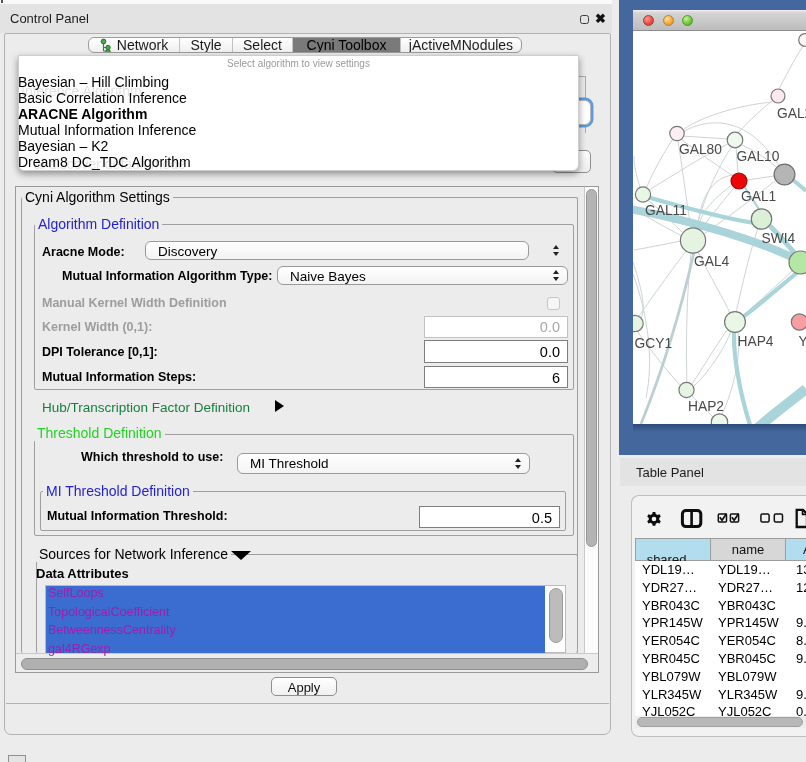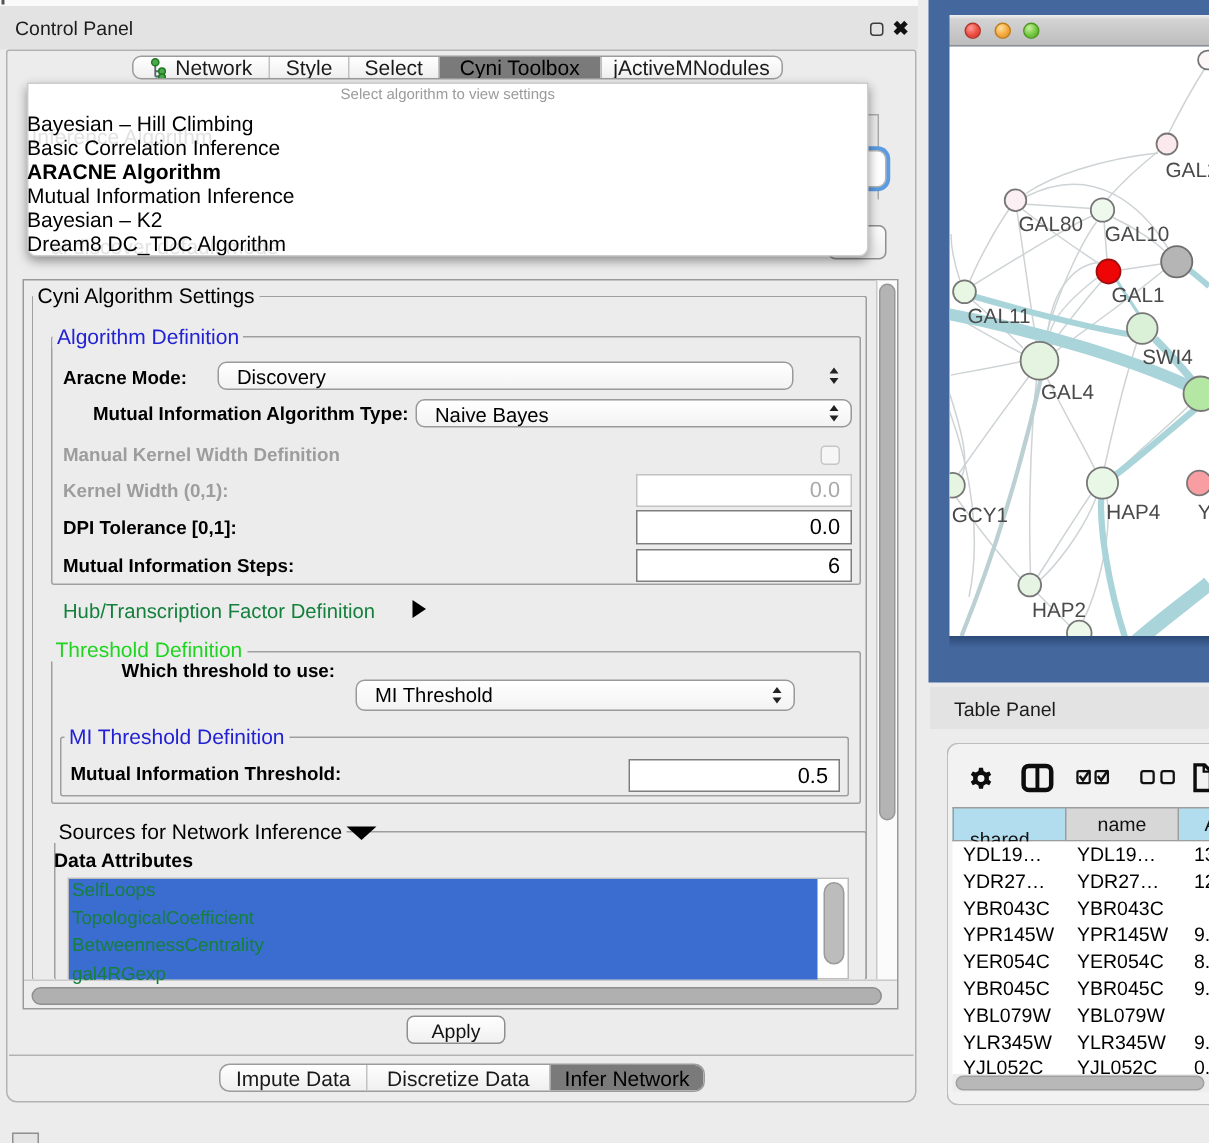--- a/index.html
+++ b/index.html
@@ -96,48 +96,43 @@
 
   <div class="abs lbl" style="left:42px;top:370px;">Mutual Information Steps:</div>
   <div class="tfield" style="left:424px;top:366px;width:144px;height:22px;padding-top:3px;">6</div>
 
   <div class="abs" style="left:42px;top:400px;font-size:13.5px;color:#15803d;">Hub/Transcription Factor Definition</div>
   <div class="abs" style="left:275px;top:400px;width:0;height:0;border-top:6.5px solid transparent;border-bottom:6.5px solid transparent;border-left:9px solid #000;"></div>
 
   <div class="gbox" style="left:34px;top:434px;width:540px;height:102px;"></div>
   <div class="abs gtitle" style="left:34px;top:425px;color:#21d421;">Threshold Definition</div>
 
-  <div class="abs lbl" style="left:81px;top:440px;">Which threshold to use:</div>
+  <div class="abs lbl" style="left:81px;top:450px;">Which threshold to use:</div>
   <div class="combo" style="left:237px;top:453px;width:293px;height:21px;">MI Threshold</div>
   <div class="carr" style="left:515px;top:458px;"></div>
 
   <div class="gbox" style="left:40px;top:491px;width:526px;height:40px;"></div>
   <div class="abs gtitle" style="left:43px;top:483px;color:#2222d4;">MI Threshold Definition</div>
   <div class="abs lbl" style="left:47px;top:509px;">Mutual Information Threshold:</div>
   <div class="tfield" style="left:419px;top:506px;width:141px;height:22px;padding-top:3px;">0.5</div>
 
   <div class="gbox" style="left:36px;top:554px;width:542px;height:99px;border-bottom:none;"></div>
   <div class="abs gtitle" style="left:36px;top:546px;">Sources for Network Inference</div>
   <div class="abs" style="left:231px;top:551px;width:0;height:0;border-left:10.5px solid transparent;border-right:10.5px solid transparent;border-top:9px solid #000;"></div>
   <div class="abs lbl" style="left:36px;top:566px;font-size:13px;">Data Attributes</div>
 
   <div class="abs" style="left:45px;top:585px;width:521px;height:68px;background:#fff;border:1px solid #bbb;"></div>
   <div class="abs" style="left:46px;top:586px;width:499px;height:67px;background:#3b6cd0;"></div>
-  <div class="abs" style="left:48px;top:584px;font-size:12.5px;color:#15803d;line-height:18.7px;">SelfLoops<br>TopologicalCoefficient<br>BetweennessCentrality<br>gal4RGexp</div>
+  <div class="abs" style="left:48px;top:584px;font-size:12.5px;color:#a21caf;line-height:18.7px;">SelfLoops<br>TopologicalCoefficient<br>BetweennessCentrality<br>gal4RGexp</div>
   <div class="abs" style="left:549px;top:588px;width:14px;height:55px;background:#bcbcbc;border:1px solid #9b9b9b;border-radius:7px;"></div>
 
   <div class="abs" style="left:271px;top:677px;width:66px;height:19px;background:linear-gradient(#ffffff,#f0f0f0);border:1px solid #8f8f8f;border-radius:5px;text-align:center;font-size:13px;color:#111;padding-top:2px;">Apply</div>
 
   <div class="abs" style="left:6px;top:703px;width:603px;height:1px;background:#b2b2b2;"></div>
 
-  <div class="seg" style="left:146px;top:709px;height:19px;border-radius:7px;">
-    <div class="tb" style="width:98px;">Impute Data</div>
-    <div class="tb" style="width:122px;">Discretize Data</div>
-    <div class="tb sel" style="width:102px;">Infer Network</div>
-  </div>
 
   <div class="abs" style="left:8px;top:755px;width:18px;height:10px;background:#e4e4e4;border:1px solid #909090;"></div>
 
   <div class="abs" style="left:18px;top:55px;width:561px;height:116px;background:#fff;border:1px solid #cdcdcd;border-radius:0 0 6px 6px;box-shadow:0 3px 7px rgba(0,0,0,0.4);z-index:30;"></div>
   <div class="abs" style="left:18px;top:58px;width:561px;text-align:center;font-size:10px;color:#9b9b9b;z-index:31;">Select algorithm to view settings</div>
   <div class="abs" style="left:21px;top:83px;font-size:14px;color:#e2e2e2;z-index:31;">Inference Algorithm</div>
   <div class="abs" style="left:34px;top:156px;font-size:14px;color:#e3e3e3;z-index:31;">al discover default mode</div>
   <div class="abs" style="left:18px;top:75px;font-size:14px;color:#000;line-height:15.9px;z-index:32;">Bayesian – Hill Climbing<br>Basic Correlation Inference<br><b>ARACNE Algorithm</b><br>Mutual Information Inference<br>Bayesian – K2<br>Dream8 DC_TDC Algorithm</div>
 
   <div class="abs" style="left:619px;top:0;width:187px;height:455px;background:#44679e;"></div>

